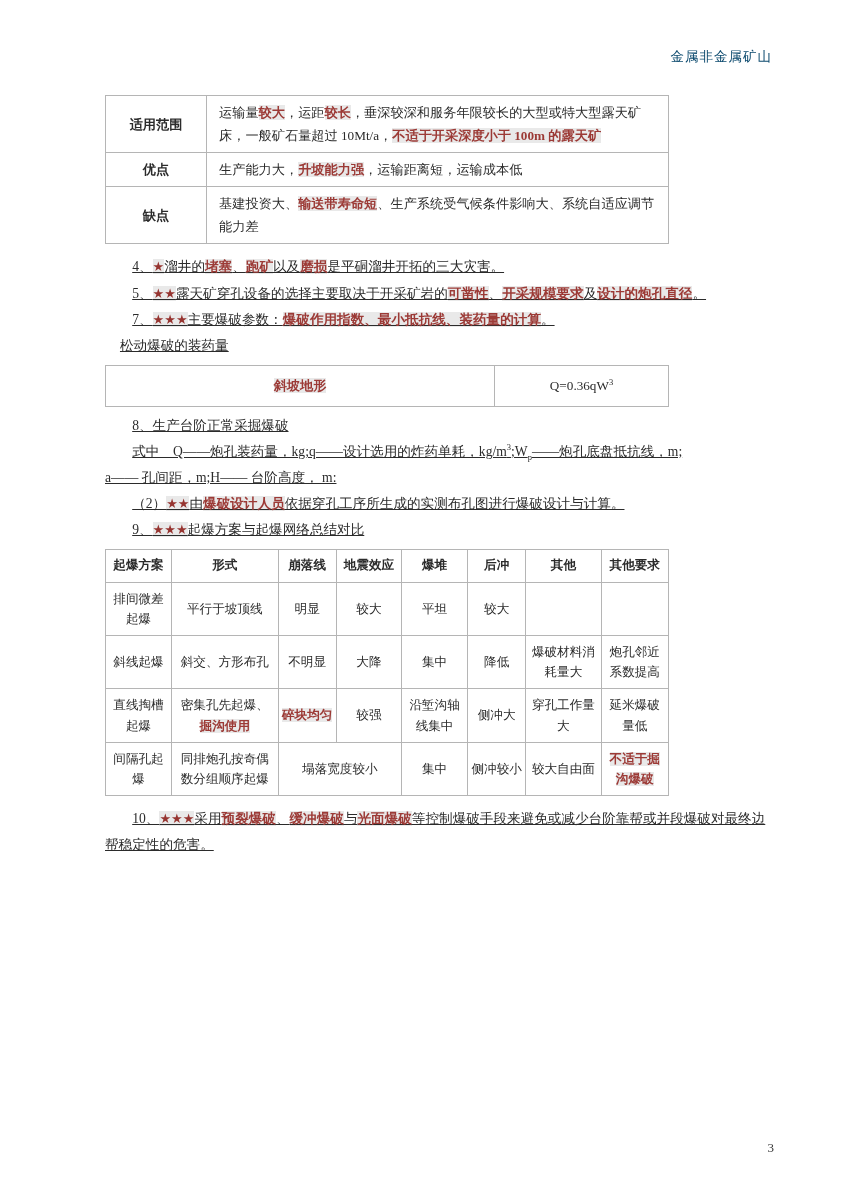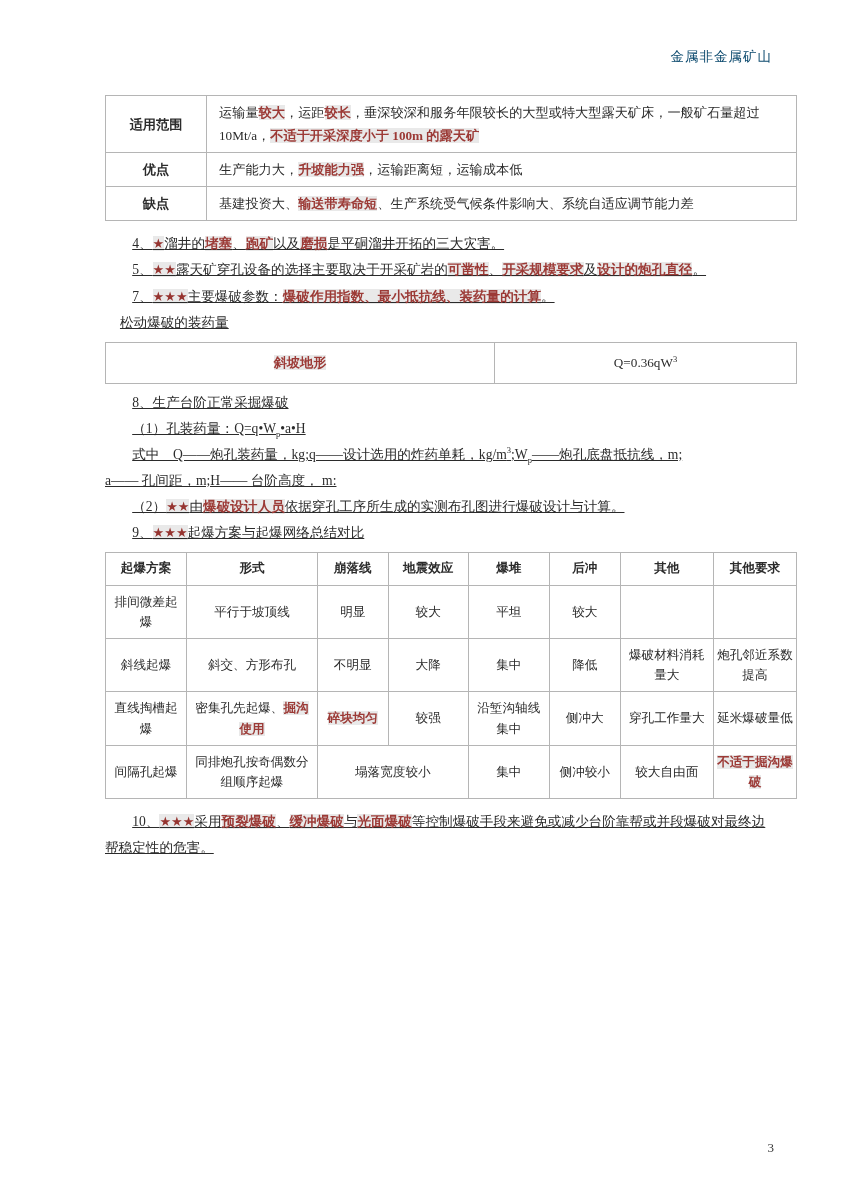--- a/index.html
+++ b/index.html
@@ -14,21 +14,21 @@
     font-size:13.5px;letter-spacing:1px;color:#0c4a6e;
     font-family:"DejaVu Sans","Liberation Sans",sans-serif;
   }
   .content{position:absolute;left:105px;top:95px;width:668px;}
 
   
   .hl{background:#e9e9e9;color:#9c3a36;font-weight:bold;}
   .stars{color:#963430;background:#e9e9e9;letter-spacing:0px;font-size:13px;}
 
   
-  table{border-collapse:collapse;width:692px;font-size:13.2px;}
+  table{border-collapse:collapse;width:564px;font-size:13.2px;}
   table.box{border:1px solid #9a9a9a;}
   table.box td,table.box th{
     border:1px solid #b5b5b5;padding:5px 8px;vertical-align:middle;
     line-height:1.75;
   }
 
   
   #tbl-apply td.keycol{width:84px;text-align:center;font-weight:bold;}
   #tbl-apply td.body{padding-left:12px;}
 
@@ -120,23 +120,20 @@
             <span>Q=0.36qW</span><sup>3</sup>
           </td>
         </tr>
       </tbody>
     </table>
 
     <div class="gap6"></div>
 
     <p class="para">8、生产台阶正常采掘爆破</p>
     <p class="para">
-      <span>（1）孔装药量：Q=q•W</span><sub>p</sub><span>•a•H</span>
-    </p>
-    <p class="para">
       <span>式中　Q——炮孔装药量，kg;q——设计选用的炸药单耗，kg/m</span><sup>3</sup><span>;W</span><sub>p</sub><span>——炮孔底盘抵抗线，m;</span>
     </p>
     <p class="para noind">a—— 孔间距，m;H—— 台阶高度， m:</p>
     <p class="para">
       <span><span>（2）</span><span class="stars">★★</span><span>由</span><span class="hl">爆破设计人员</span><span>依据穿孔工序所生成的实测布孔图进行爆破设计与计算。</span></span>
     </p>
 
     <p class="para">
       <span><span>9、</span><span class="stars">★★★</span><span>起爆方案与起爆网络总结对比</span></span>
     </p>

